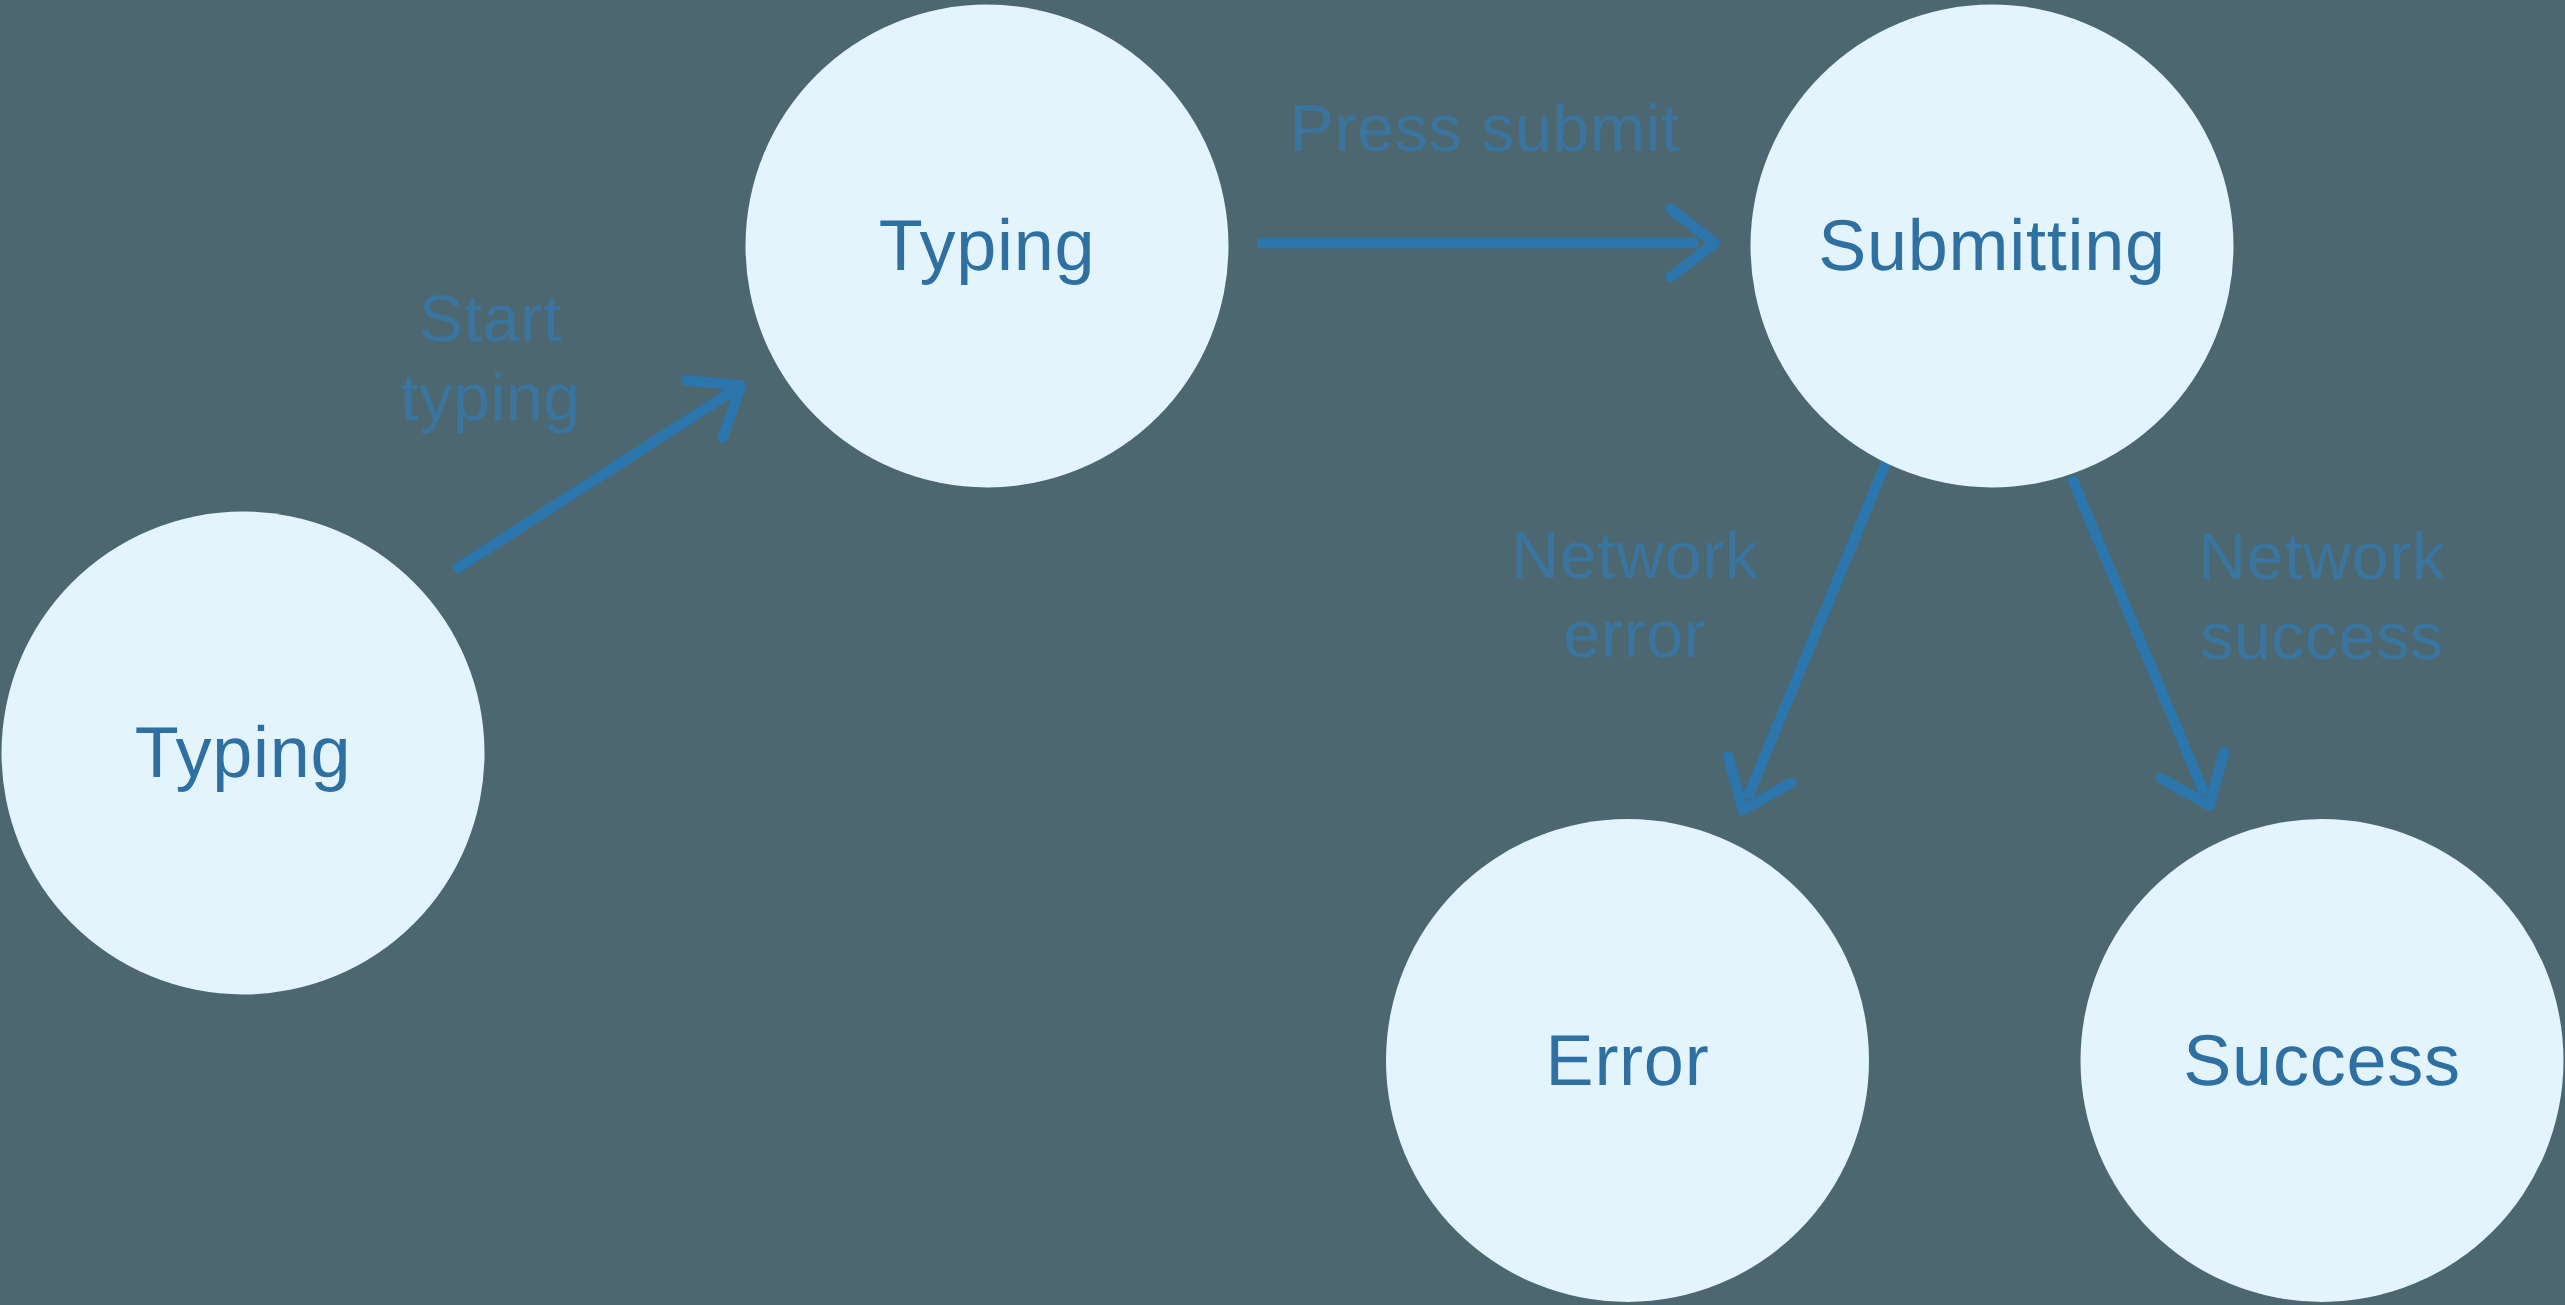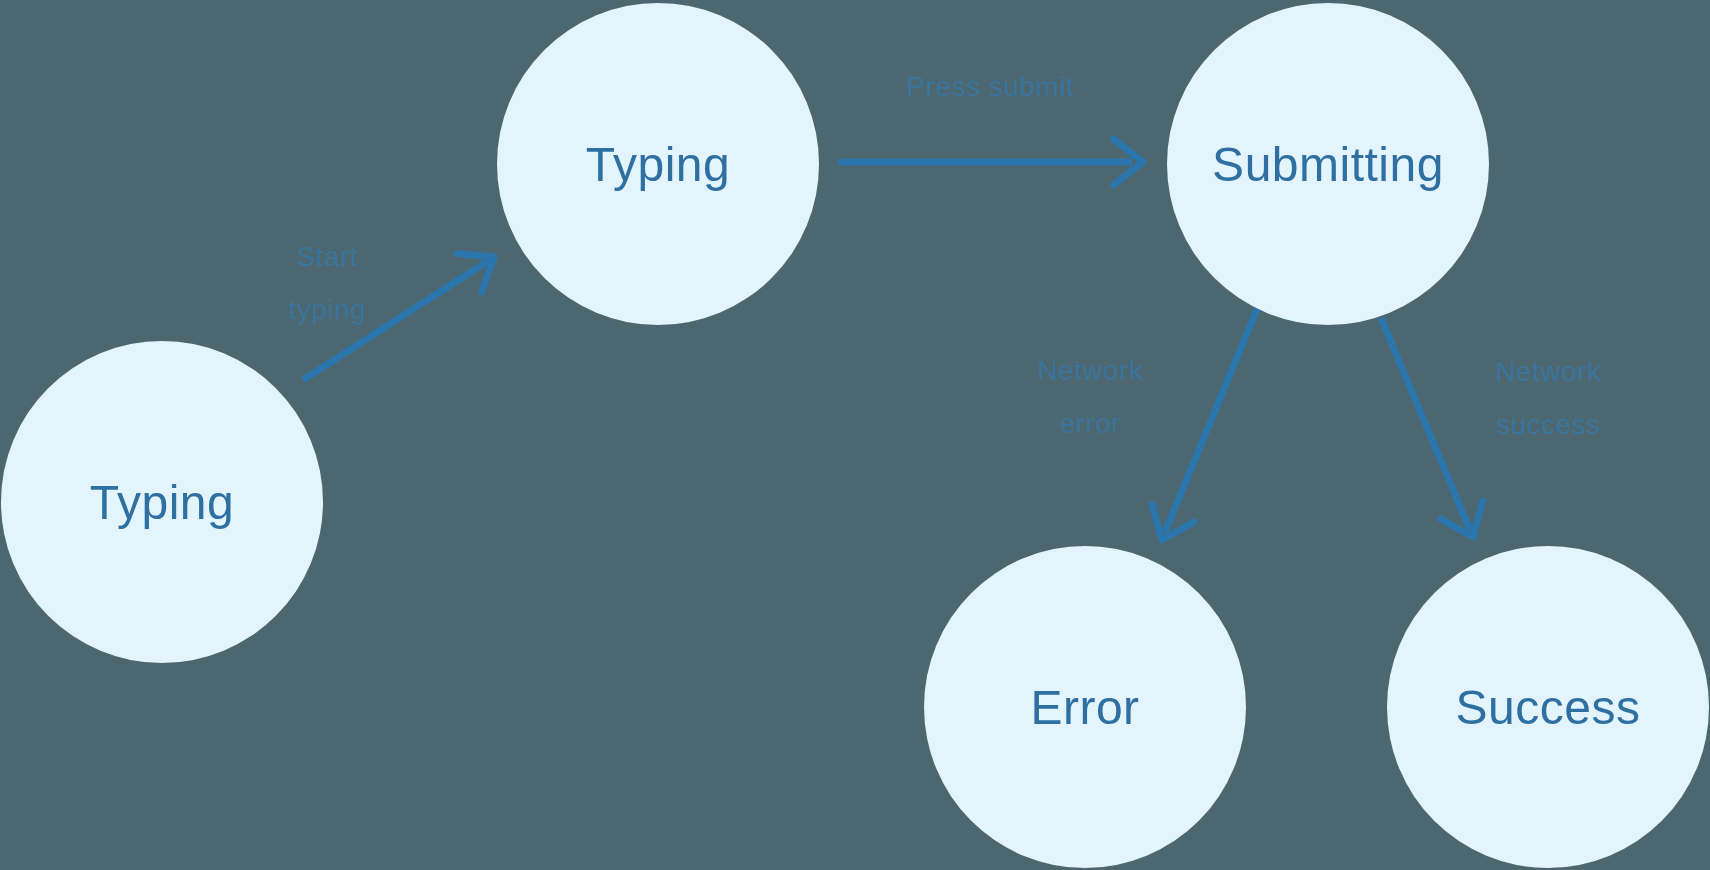--- a/index.html
+++ b/index.html
@@ -41,21 +41,21 @@
     font-weight: 400;
     letter-spacing: 0.5px;
     white-space: nowrap;
   }
   .edge-label {
     position: absolute;
     transform: translate(-50%, -50%);
     text-align: center;
     color: var(--edge-label, #3579AE);
     opacity: var(--edge-label-opacity, 0.78);
-    font-size: 28px;
+    font-size: 44px;
     line-height: 53px;
     font-weight: 400;
     letter-spacing: 0.5px;
     white-space: nowrap;
   }
   .edge-line {
     stroke: var(--edge-color, #2B76AD);
     stroke-width: 7;
     stroke-linecap: butt;
     fill: none;
@@ -93,21 +93,21 @@
         <span class="node-label">Submitting</span>
       </div>
       <div class="state-node" style="left: 924px; top: 546px; width: 322px; height: 322px;">
         <span class="node-label">Error</span>
       </div>
       <div class="state-node" style="left: 1387px; top: 546px; width: 322px; height: 322px;">
         <span class="node-label">Success</span>
       </div>
     </div>
   <div id="labels-layer">
-      <div class="edge-label" style="left: 327px; top: 239px; margin-top: 44px;">
+      <div class="edge-label" style="left: 327px; top: 239px;">
         <div>Start</div>
         <div>typing</div>
       </div>
       <div class="edge-label" style="left: 990px; top: 86px;">
         <div>Press submit</div>
       </div>
       <div class="edge-label" style="left: 1090px; top: 397px;">
         <div>Network</div>
         <div>error</div>
       </div>

